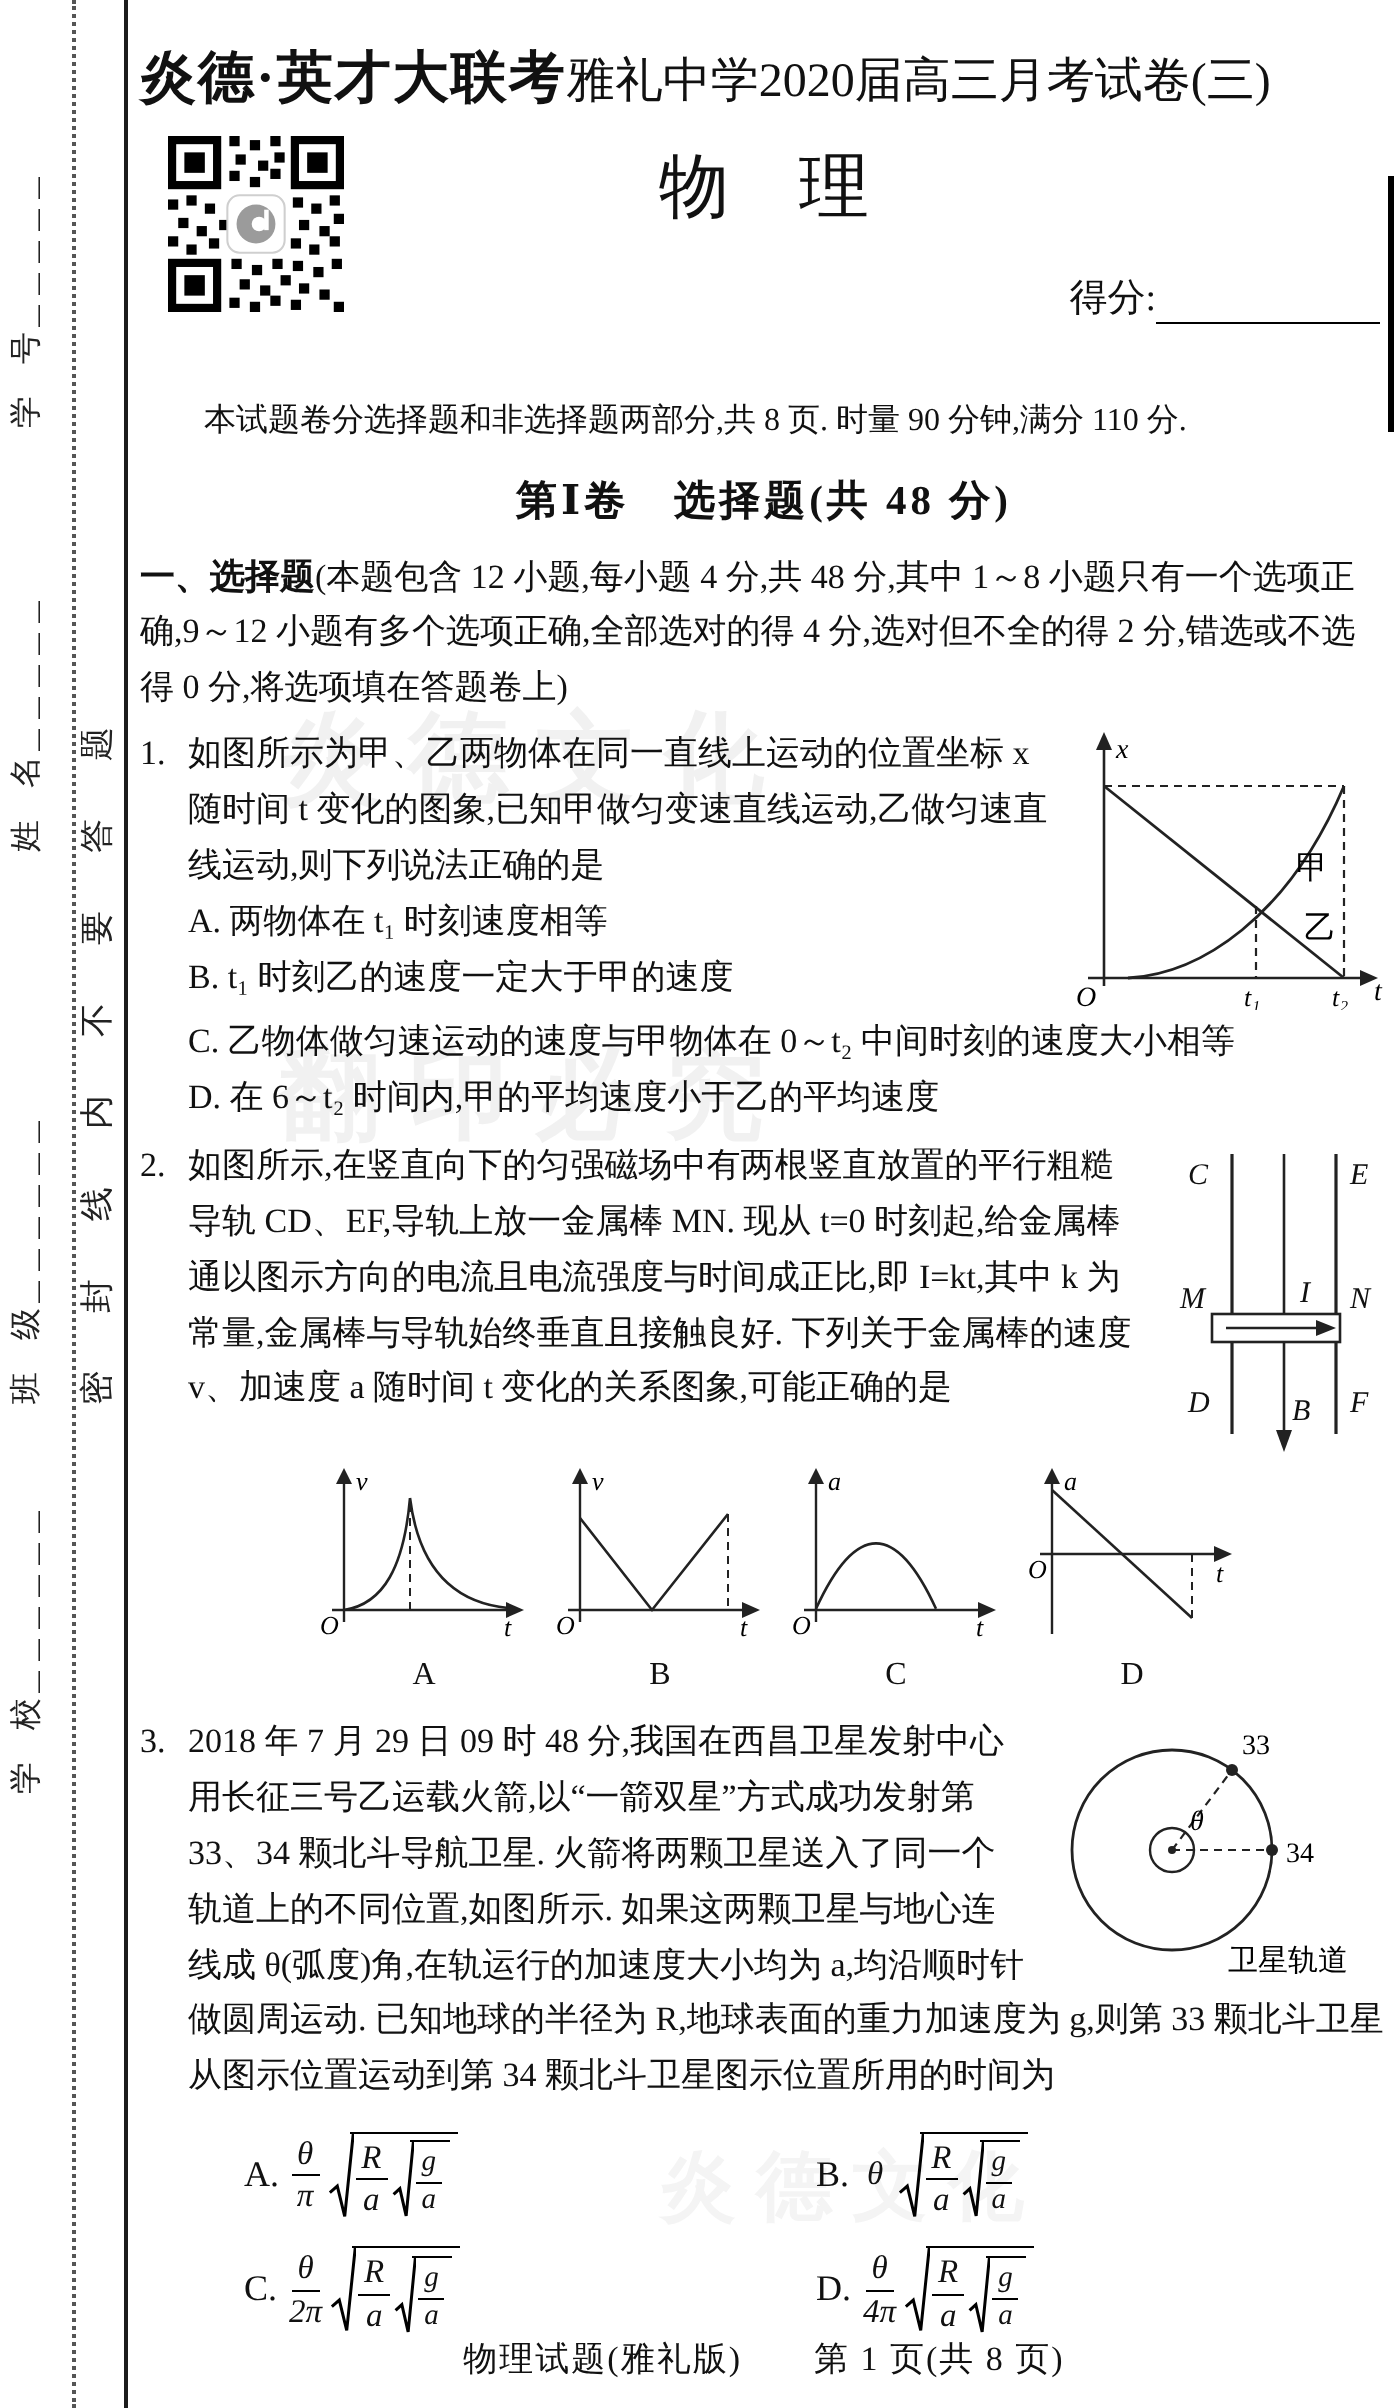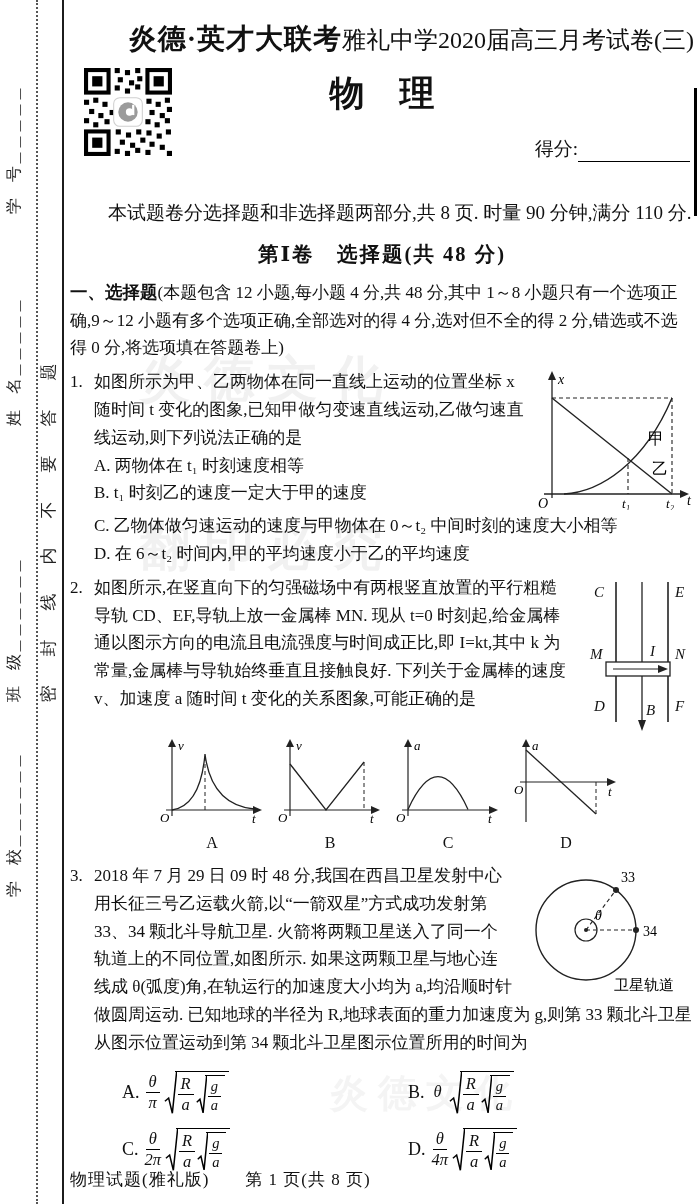--- a/index.html
+++ b/index.html
@@ -13,29 +13,29 @@
               transform:rotate(-90deg);font-size:16px;white-space:nowrap;color:#222;}
   .seal-text{position:absolute;width:420px;height:22px;line-height:22px;text-align:center;
              transform:rotate(-90deg);font-size:17px;letter-spacing:6px;white-space:nowrap;color:#222;}
   
   .wm{position:absolute;color:rgba(60,60,60,0.07);font-weight:bold;letter-spacing:14px;
       font-size:50px;white-space:nowrap;pointer-events:none;}
   .wm2{font-size:38px;letter-spacing:10px;color:rgba(60,60,60,0.06);}
   
   .content{position:absolute;left:70px;top:16px;width:624px;}
   .header{position:relative;height:172px;}
-  .title{text-align:right;white-space:nowrap;padding-top:4px;font-size:24px;font-family:Liberation Serif, serif;}
+  .title{text-align:left;white-space:nowrap;padding-top:4px;font-size:24px;font-family:Liberation Serif, serif;}
   .brand{font-weight:bold;font-size:28px;letter-spacing:1px;}
   .examname{font-size:24px;}
   .qr{position:absolute;left:14px;top:52px;width:88px;height:88px;}
   .subject{position:absolute;top:54px;left:0;right:0;text-align:center;
-           font-size:35px;font-weight:bold;}
+           font-size:35px;font-weight:normal;}
   .score{position:absolute;right:4px;top:120px;font-size:19px;}
   .scoreline{display:inline-block;width:112px;border-bottom:1.6px solid #000;height:1.15em;vertical-align:bottom;}
-  .intro{margin:10px 2px 0 0;text-indent:2em;font-size:19px;line-height:1.6;}
+  .intro{margin:10px 2px 0 0;text-indent:2em;font-size:16px;line-height:1.6;}
   .section-title{margin:12px 0 10px 0;text-align:center;font-size:20.5px;font-weight:bold;letter-spacing:2px;}
   .instructions{font-size:17px;line-height:1.62;margin-bottom:6px;}
   .instructions .lead{font-weight:bold;font-size:17.5px;margin-top:12px;}
   .question{position:relative;padding-left:24px;font-size:17px;line-height:1.64;margin-top:6px;}
   .qnum{position:absolute;left:0;top:0;}
   .qopt{margin:0;}
   .figright{float:right;margin:0 0 2px 8px;}
   
   .graphrow{display:flex;gap:6px;margin:2px 0 4px 62px;clear:none;}
   .gwrap{text-align:center;}
@@ -47,21 +47,21 @@
   .frac{display:inline-flex;flex-direction:column;align-items:center;line-height:1.1;
         font-style:italic;font-size:16.5px;}
   .frac .num{border-bottom:1.4px solid #000;padding:0 3px 1px 3px;}
   .frac .den{padding-top:1px;}
   .sqrt{display:inline-flex;align-items:stretch;}
   .rtick{align-self:stretch;flex:0 0 13px;width:13px;height:auto;margin-right:-2px;}
   .rbody{border-top:1.6px solid #000;display:inline-flex;align-items:center;
          padding:3px 4px 0 3px;gap:2px;}
   .sqrt .sqrt .rtick{flex:0 0 11px;width:11px;}
   .sqrt .sqrt .frac{font-size:14.5px;}
-  .footer{position:absolute;left:70px;width:624px;top:1168px;text-align:left;font-size:17px;letter-spacing:1px;}
+  .footer{position:absolute;left:70px;width:624px;top:1168px;text-align:center;font-size:17px;letter-spacing:1px;}
   svg text{font-family:"Liberation Serif","DejaVu Serif",serif;}
 </style>
 </head>
 <body>
 
 <div class="page">
 
   <div class="seal-dotted"></div>
   <div class="content-border"></div>
   <div class="right-edge-line"></div>

